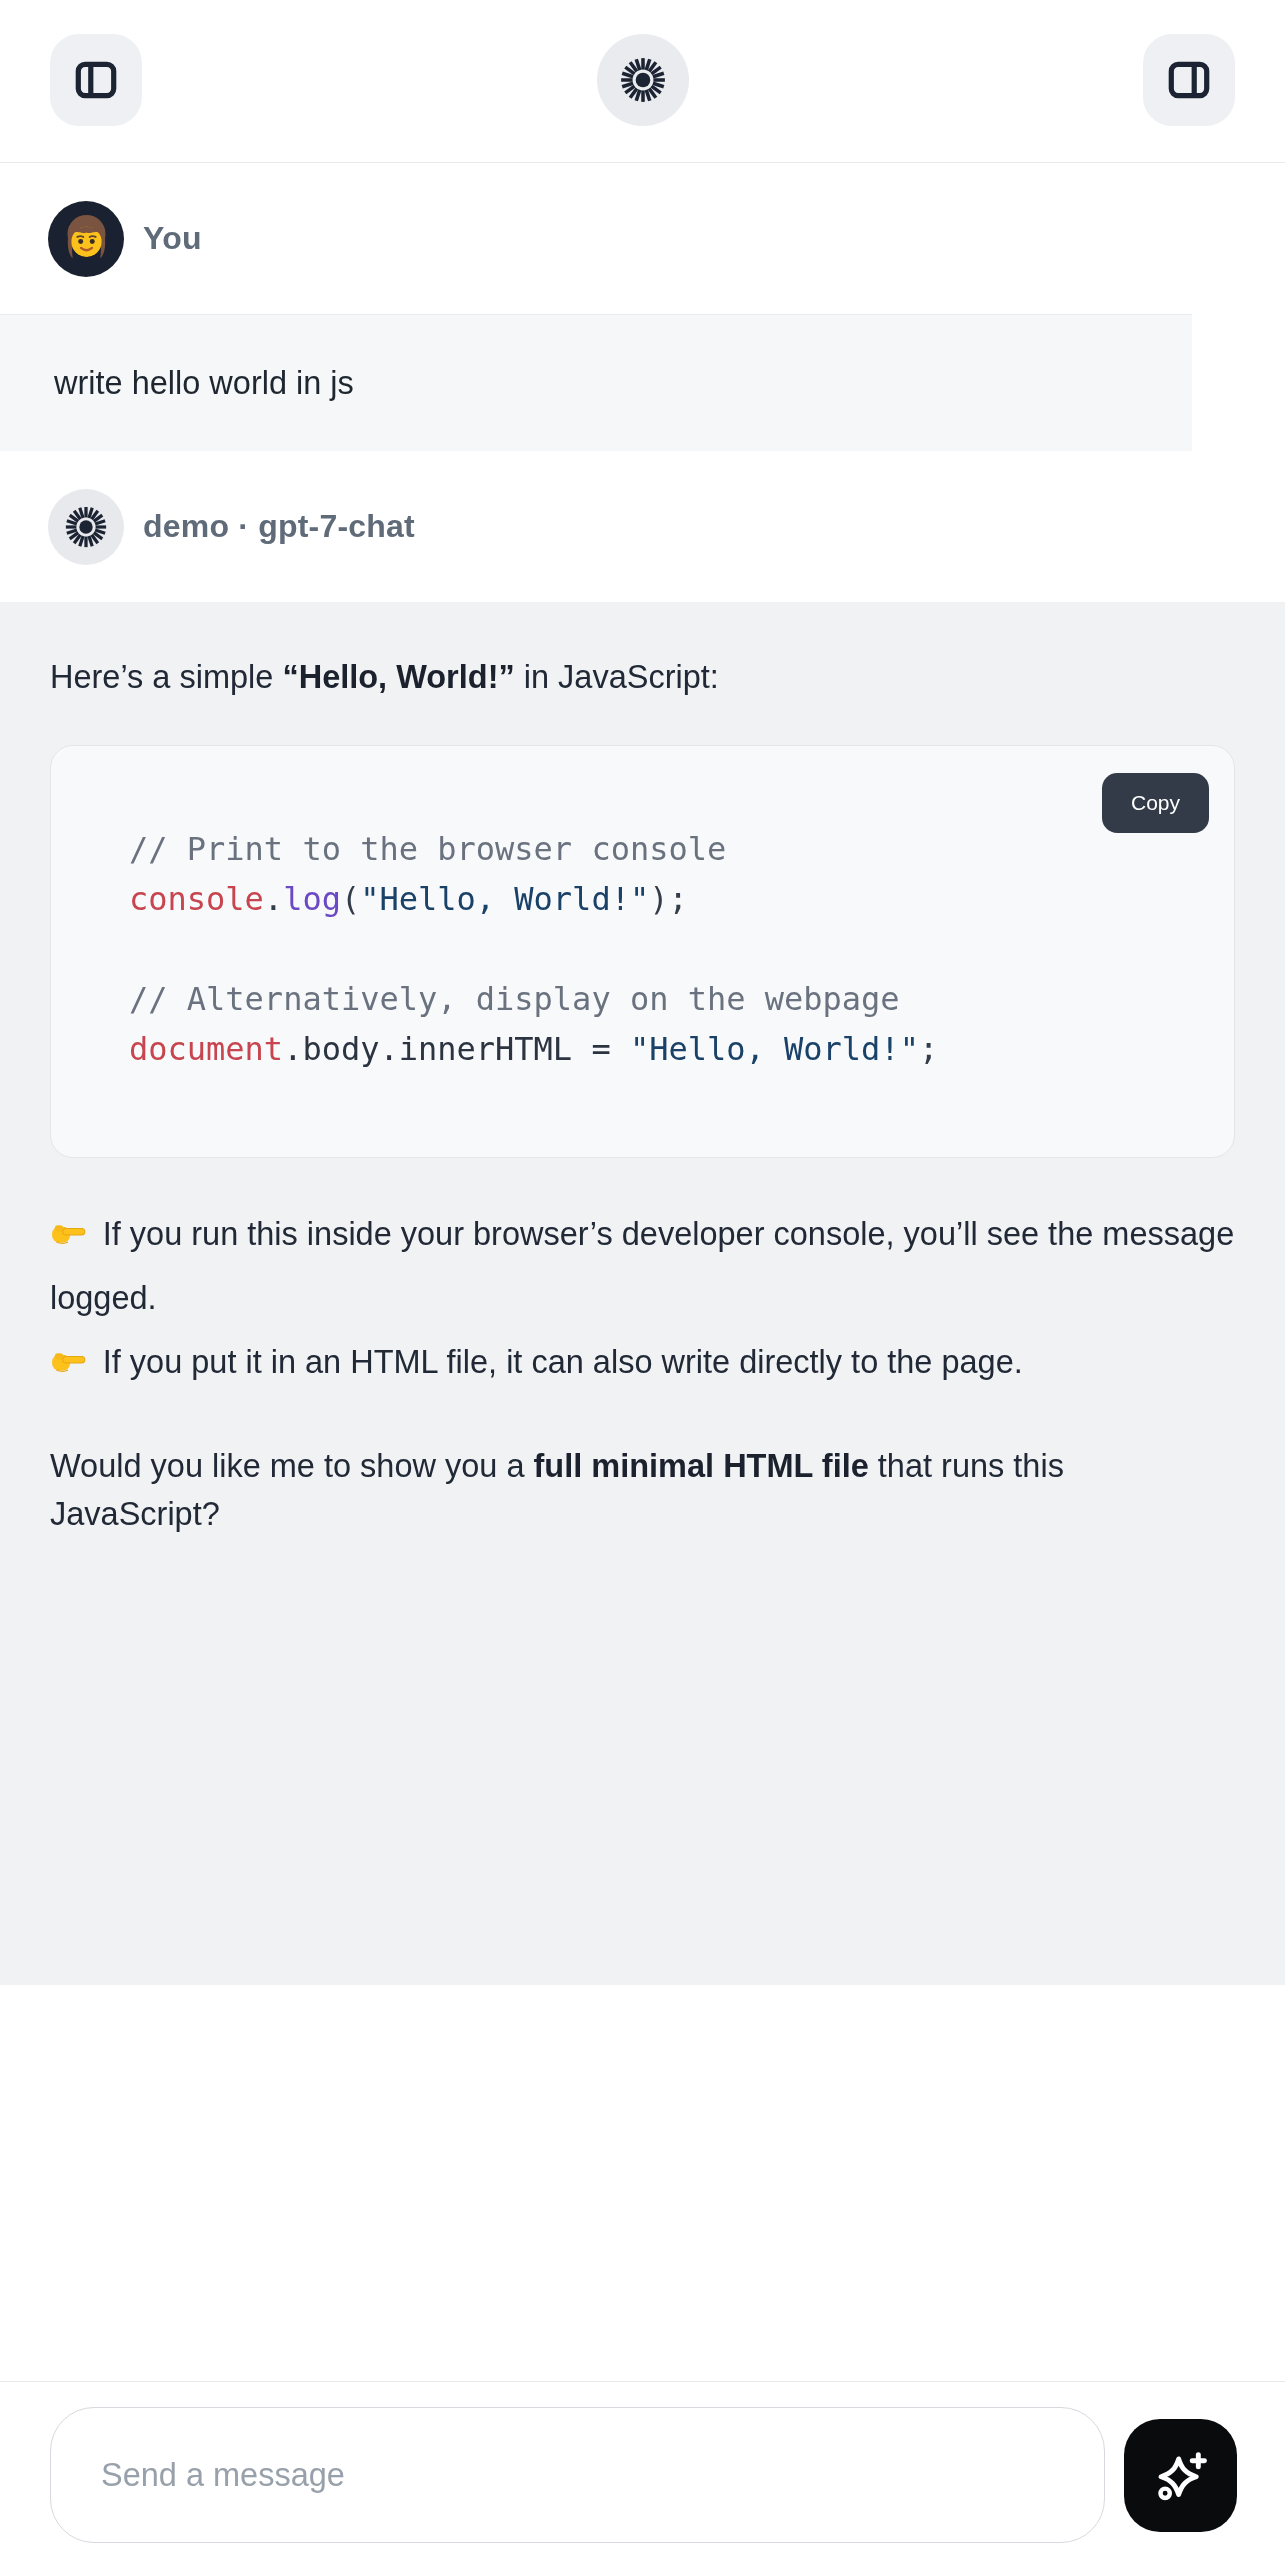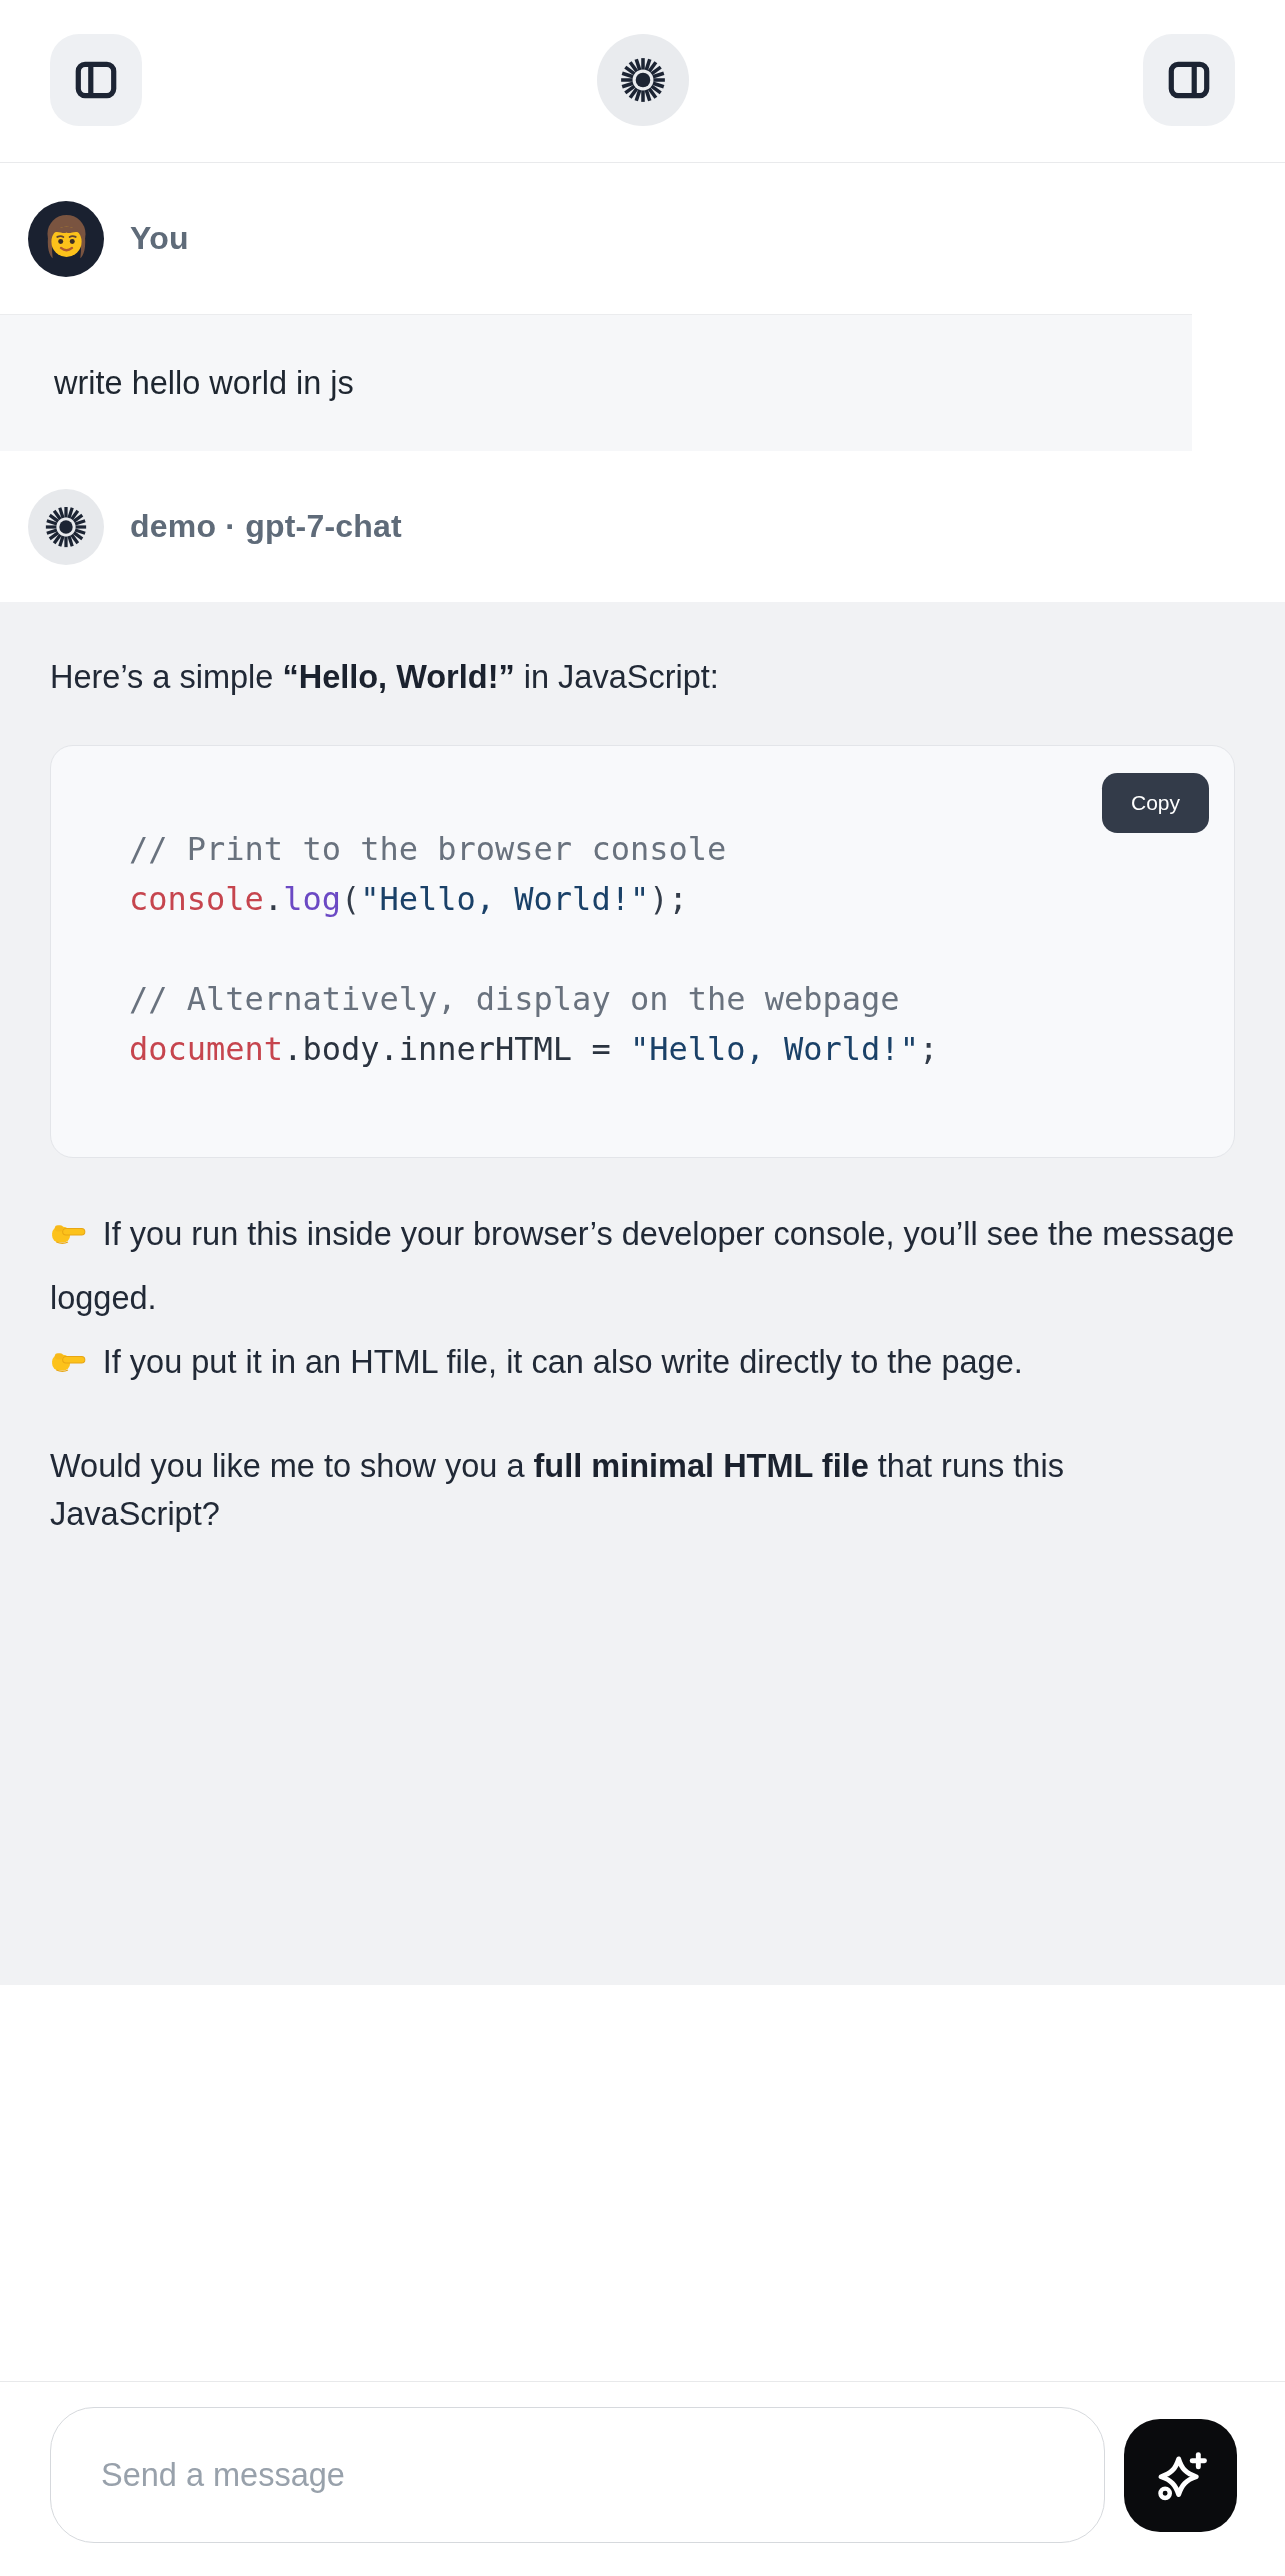--- a/index.html
+++ b/index.html
@@ -14,21 +14,21 @@
     border-bottom:1.9px solid #e9eaec;box-sizing:border-box;}
   .iconbtn{position:absolute;top:34px;width:92px;height:92px;border:none;cursor:pointer;
     display:flex;align-items:center;justify-content:center;padding:0;}
   .squircle{background:#eef0f3;border-radius:29px;}
   .circlebtn{background:#e9ebee;border-radius:50%;}
   .btn-left{left:50px;}
   .btn-center{left:597px;}
   .btn-right{right:50px;}
   
   .sender-row{position:absolute;left:0;width:1285px;height:151px;display:flex;align-items:center;
-    padding-left:28px;box-sizing:border-box;gap:26px;background:#fff;}
+    padding-left:48px;box-sizing:border-box;gap:19px;background:#fff;}
   .row-user{top:163px;}
   .row-assistant{top:451px;}
   .avatar{width:76px;height:76px;border-radius:50%;display:flex;align-items:center;justify-content:center;flex:0 0 auto;overflow:hidden;}
   .avatar-user{background:#1a2130;}
   .avatar-assistant{background:#e7e9ec;}
   .sender-name{font-size:32px;font-weight:700;color:#5f6b79;letter-spacing:0.2px;}
   
   .user-band{position:absolute;top:314px;left:0;width:1192px;height:138px;background:#f6f7f9;
     border-top:1.9px solid #ebecee;border-bottom:1.9px solid #e7e8ea;box-sizing:border-box;
     display:flex;align-items:center;padding:0 54px;font-size:32.5px;color:#1e2630;}

